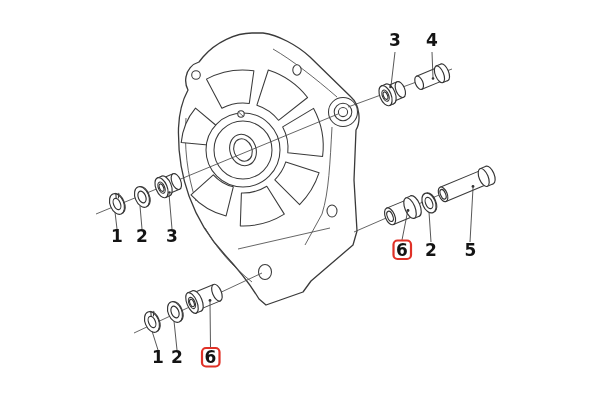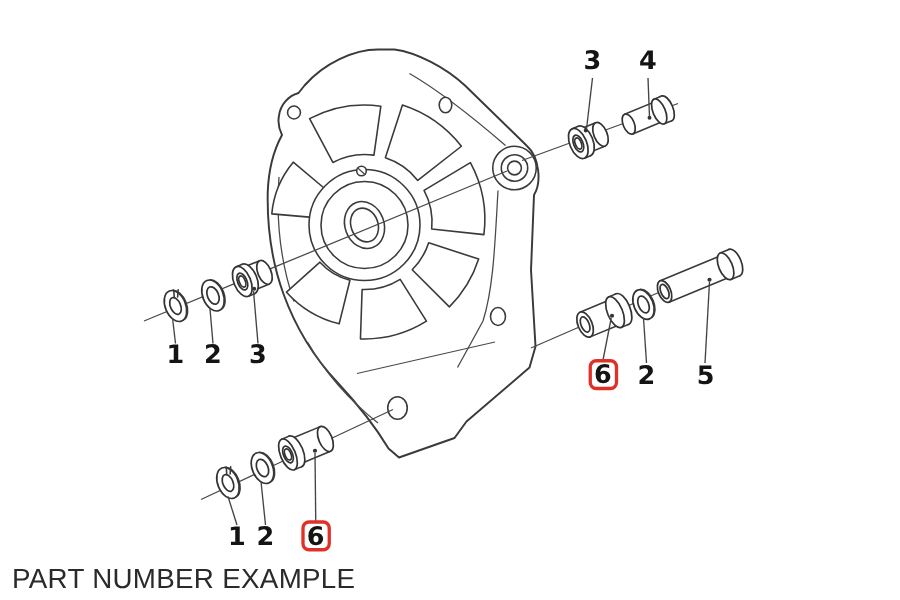--- a/index.html
+++ b/index.html
@@ -228,14 +228,13 @@
     <text class="plabel" x="431" y="256">2</text>
     <text class="plabel" x="470.5" y="256">5</text>
 
     <text class="plabel" x="158" y="363">1</text>
     <text class="plabel" x="177" y="363">2</text>
     <rect class="hbox" x="202" y="348" width="17.5" height="18.5" rx="4" stroke="#e03127"></rect>
     <text class="plabel" x="210.5" y="363">6</text>
   </g>
 </svg>
 
-<div id="caption">PART NUMBER EXAMPLE</div>
 </div>
 
 </body></html>

